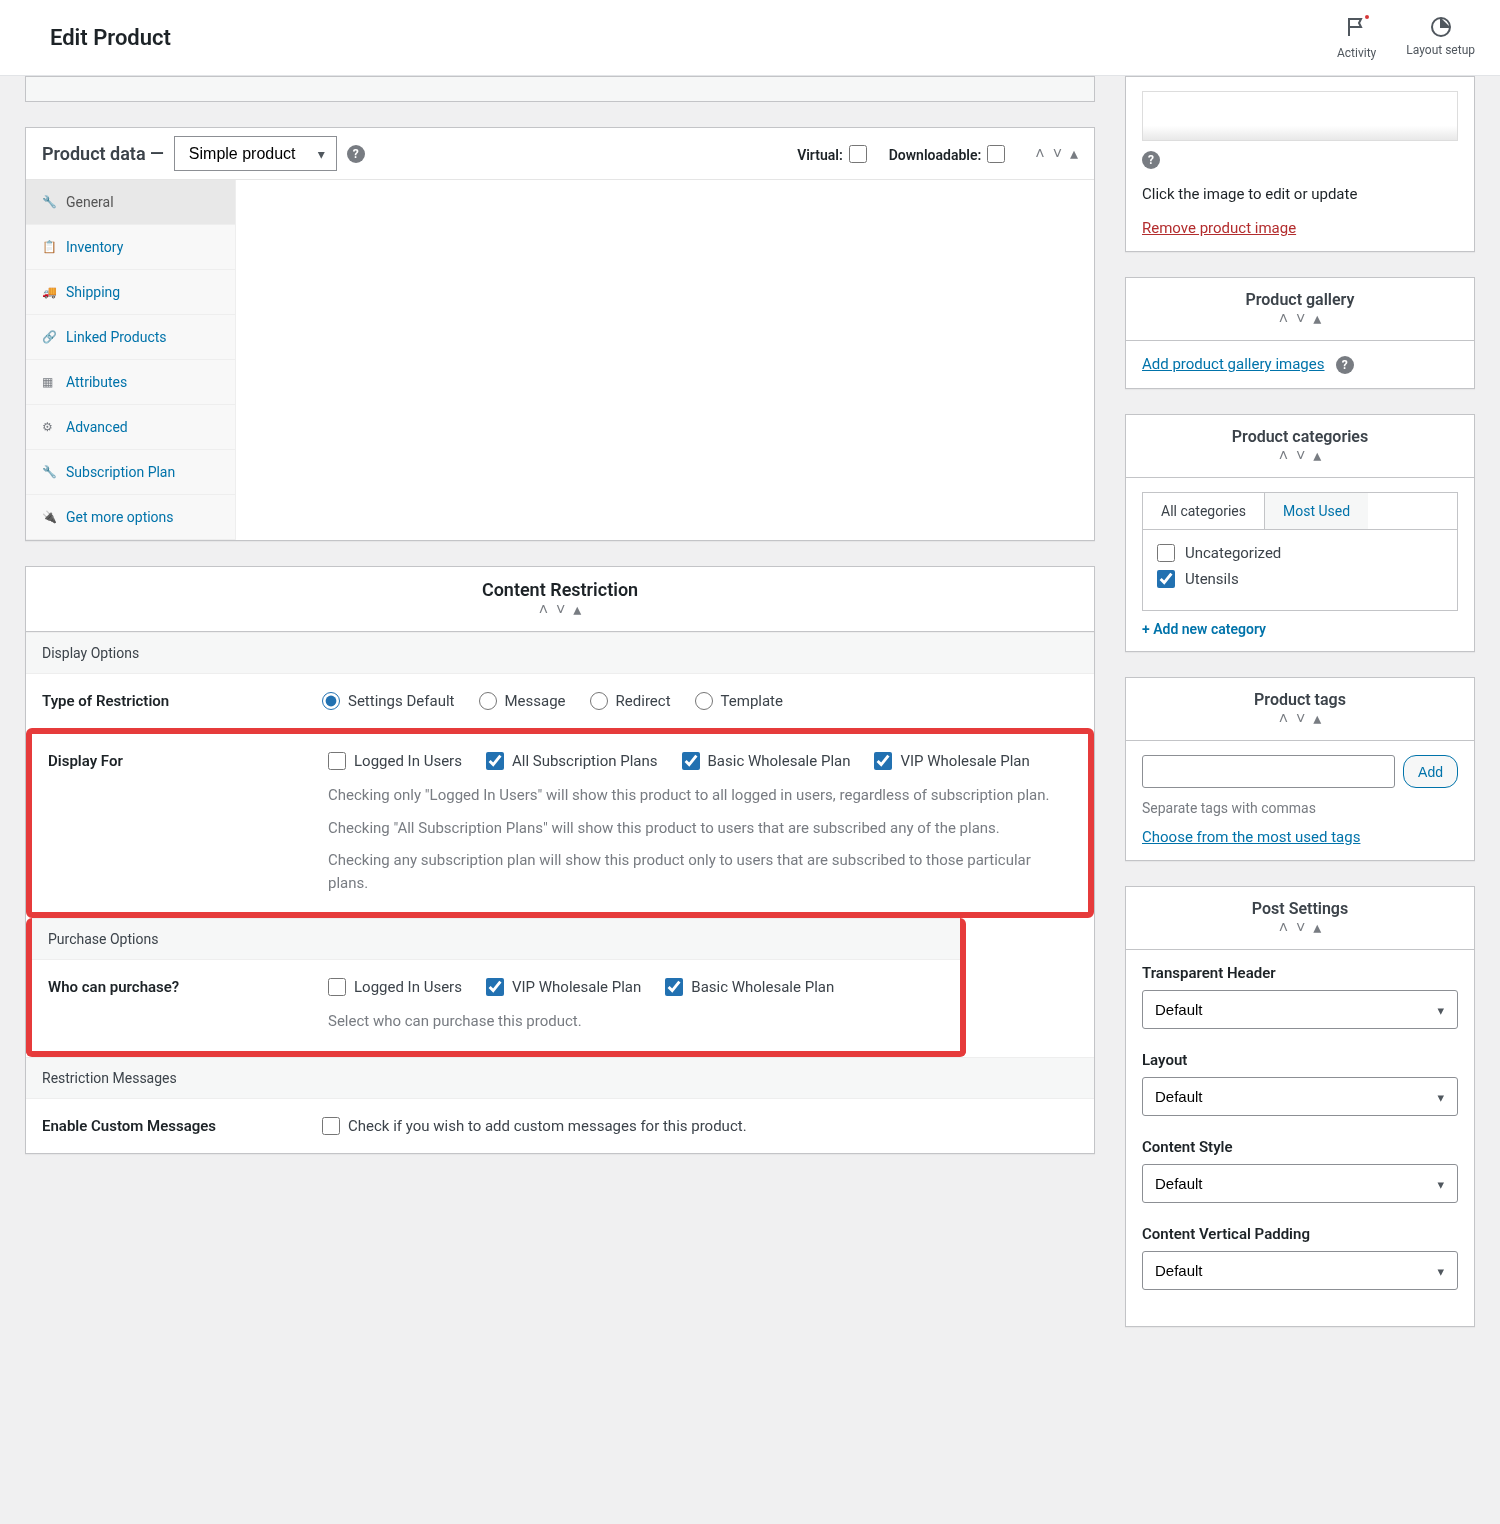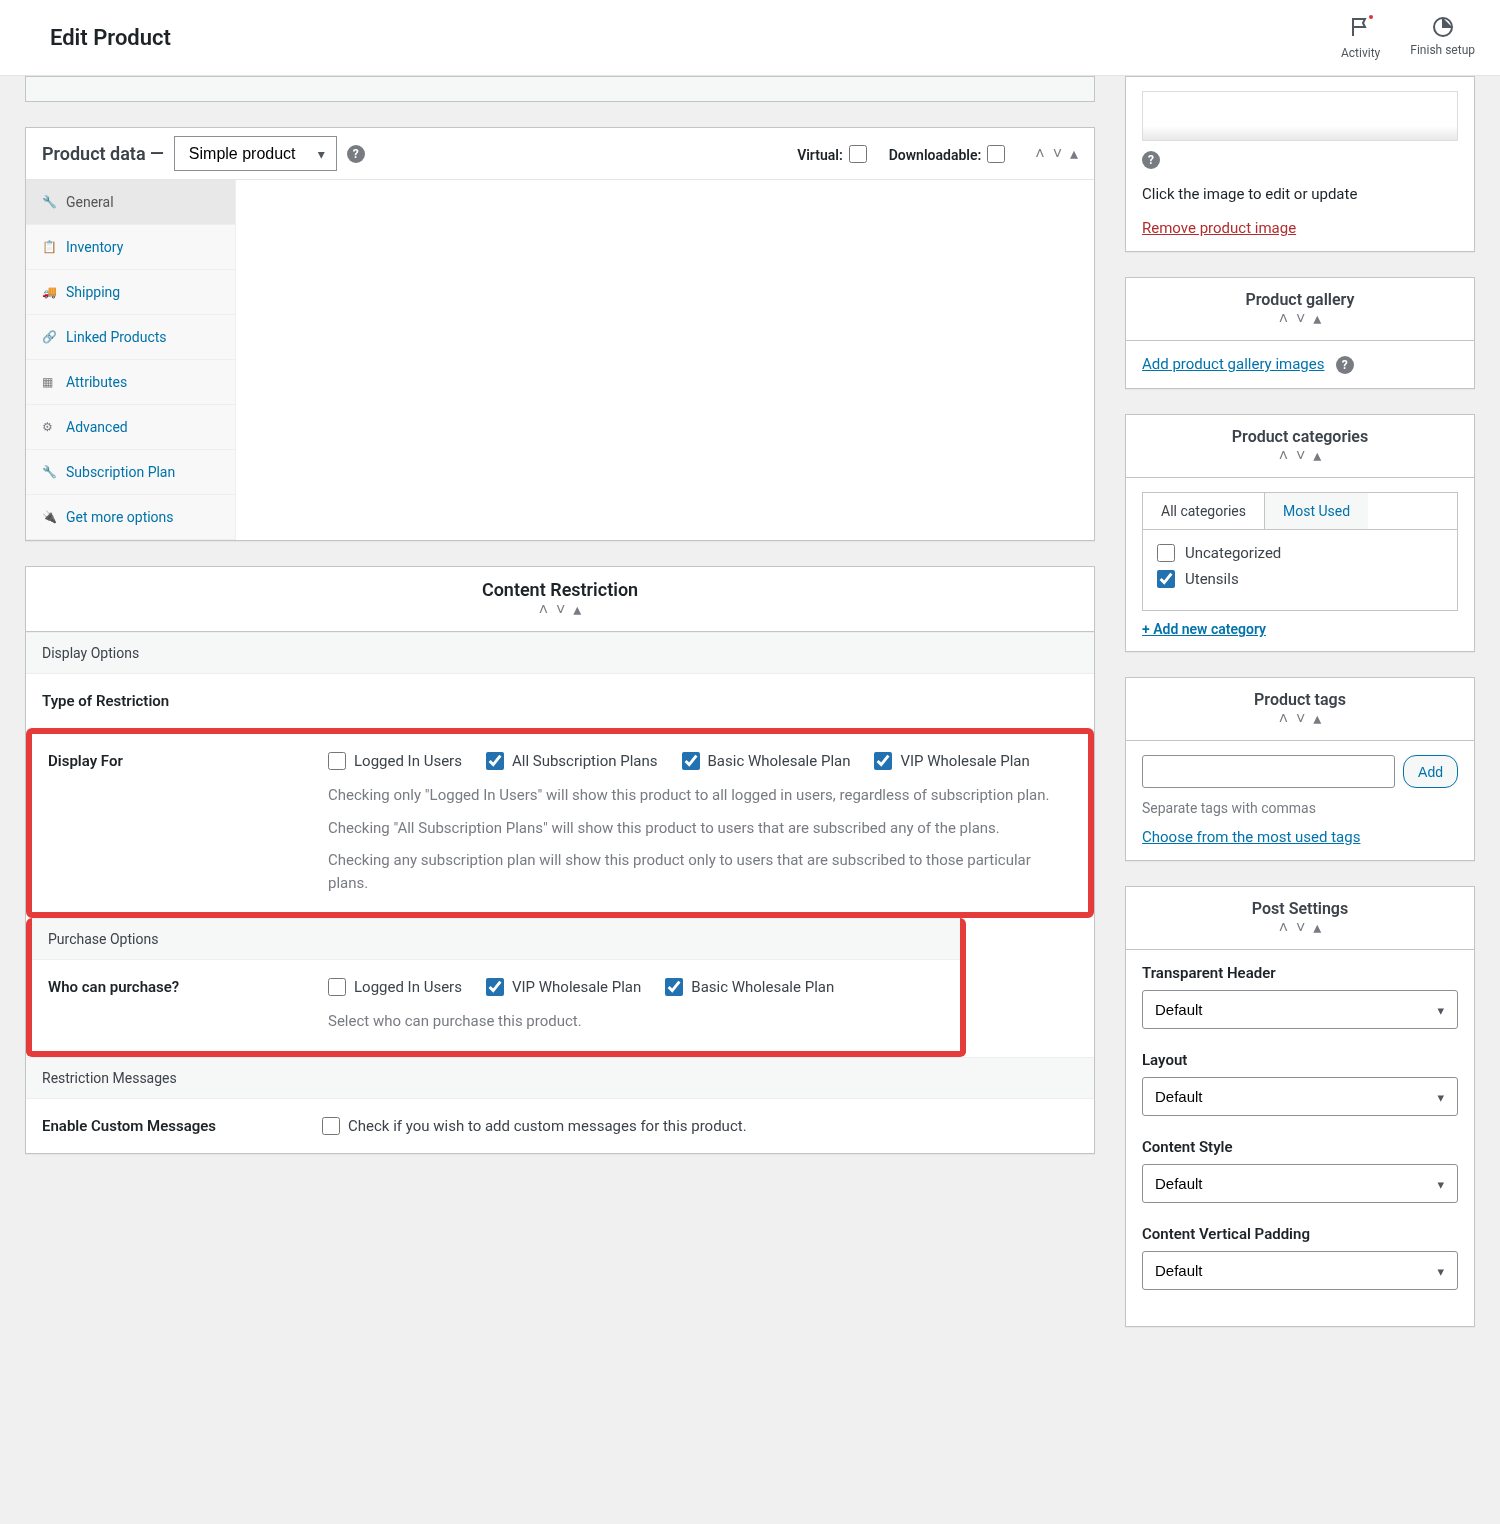--- a/index.html
+++ b/index.html
@@ -58,21 +58,21 @@
 .side-link-blue { color: #0073aa; text-decoration: underline; cursor: pointer; font-size: 15px; }
 .side-text { font-size: 15px; color: #1d2327; }
 .product-image { width: 100%; height: 50px; background: linear-gradient(#fff 70%, #e8e8e8); border: 1px solid #ddd; margin-bottom: 10px; }
 .cat-tabs { display: flex; border: 1px solid #c3c4c7; border-bottom: none; }
 .cat-tab { padding: 10px 18px; font-size: 14px; cursor: pointer; }
 .cat-tab.active { background: #fff; border-right: 1px solid #c3c4c7; }
 .cat-tab:not(.active) { background: #f6f7f7; color: #0073aa; }
 .cat-list { border: 1px solid #c3c4c7; padding: 14px; }
 .cat-item { display: flex; align-items: center; gap: 10px; font-size: 15px; margin-bottom: 8px; }
 .cat-item input { width: 18px; height: 18px; accent-color: #2271b1; }
-.add-cat { color: #0073aa; text-decoration: underline; font-weight: 600; font-size: 14px; cursor: pointer; margin-top: 10px; display: inline-block; }
+.add-cat { color: #0073aa; font-weight: 600; font-size: 14px; cursor: pointer; margin-top: 10px; display: inline-block; }
 .tag-row { display: flex; gap: 8px; margin-bottom: 12px; }
 .tag-input { flex: 1; border: 1px solid #8c8f94; border-radius: 3px; padding: 8px; }
 .add-btn { border: 1px solid #0073aa; background: #f6f7f7; color: #0073aa; padding: 7px 14px; border-radius: 13px; cursor: pointer; font-size: 14px; }
 .side-desc { color: #787c82; font-size: 14px; margin-bottom: 12px; }
 .ps-label { font-weight: 600; font-size: 15px; margin-bottom: 8px; display: block; color: #1d2327; }
 .ps-select { width: 100%; border: 1px solid #8c8f94; border-radius: 3px; padding: 10px 12px; font-size: 15px; appearance: none; background: #fff; }
 .ps-row { margin-bottom: 22px; }
 .select-wrap-full { position: relative; }
 .select-wrap-full::after { content: "▾"; position: absolute; right: 14px; top: 50%; transform: translateY(-50%); pointer-events: none; color: #50575e; }
 </style>
@@ -90,21 +90,21 @@
             </svg>
           <div class="dot"></div>
         </div>
         <span>Activity</span>
       </div>
       <div class="header-action">
         <svg viewBox="0 0 24 24" fill="none" stroke="#50575e" stroke-width="2">
             <circle cx="12" cy="12" r="9"></circle>
             <path d="M12 3v9h9" fill="#50575e"></path>
           </svg>
-        <span>Finish setup</span>
+        <span>Layout setup</span>
       </div>
     </div>
   </div>
 
   <div class="content">
     <div class="main-col">
       <div class="word-count-bar">
         <span></span>
         <span></span>
       </div>
@@ -177,20 +177,40 @@
             <span>˄</span>
             <span>˅</span>
             <span>▴</span>
           </div>
         </div>
 
         <div class="section-header">Display Options</div>
 
         <div class="cr-row">
           <div class="cr-label">Type of Restriction</div>
+          <div class="cr-field">
+            <div class="radio-group">
+              <label class="radio-opt">
+                  <input type="radio" name="tr" checked="" style="">
+                  <span>Settings Default</span>
+                </label>
+              <label class="radio-opt">
+                  <input type="radio" name="tr" style="">
+                  <span>Message</span>
+                </label>
+              <label class="radio-opt">
+                  <input type="radio" name="tr" style="">
+                  <span>Redirect</span>
+                </label>
+              <label class="radio-opt">
+                  <input type="radio" name="tr" style="">
+                  <span>Template</span>
+                </label>
+            </div>
+          </div>
         </div>
 
         <div class="highlight-box">
           <div class="cr-row">
             <div class="cr-label">Display For</div>
             <div class="cr-field">
               <div class="check-group">
                 <label class="check-opt">
                     <input type="checkbox" style="">
                     <span>Logged In Users</span>

